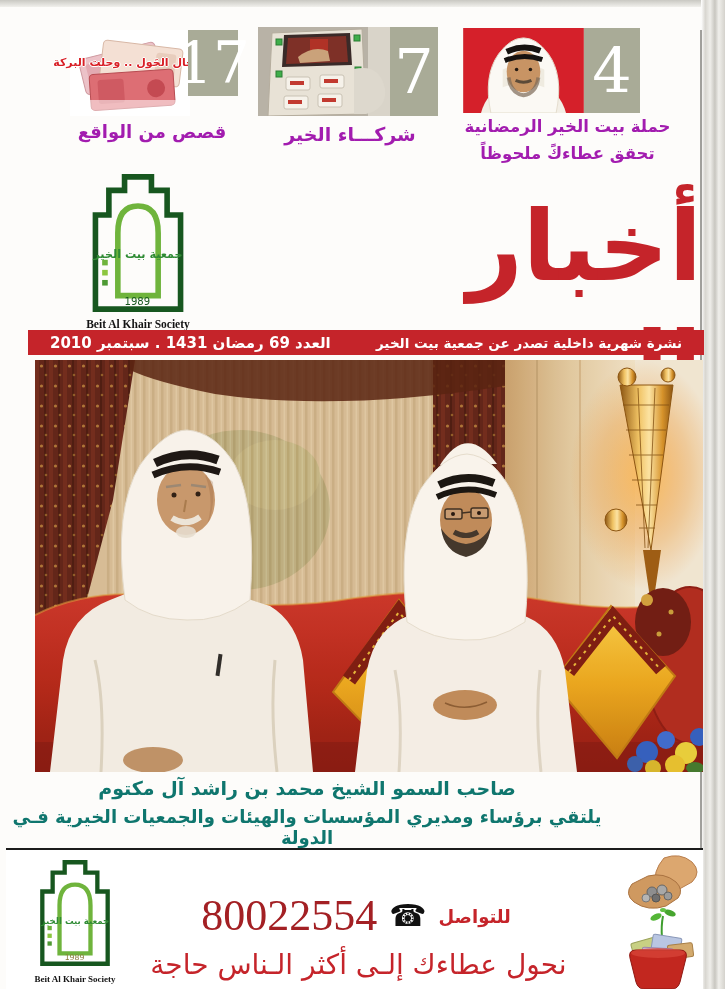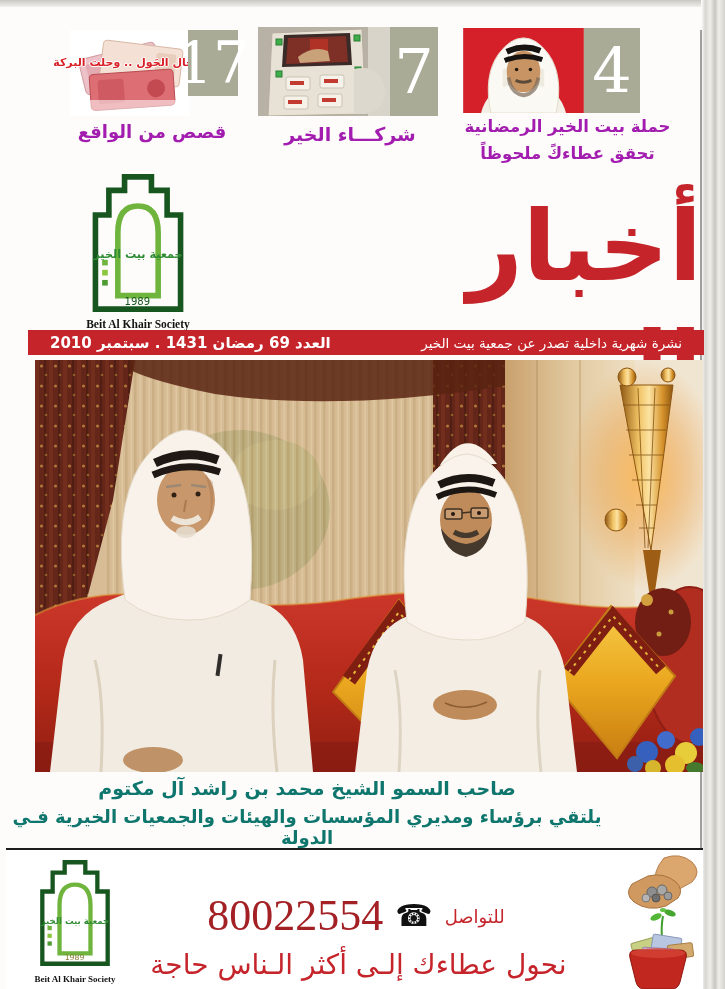--- a/index.html
+++ b/index.html
@@ -20,28 +20,28 @@
   .teaser-caption{color:#a21caf;font-weight:bold;text-align:center;direction:rtl;line-height:1.35;}
   .overlay-txt{color:#d81f26;font-weight:bold;font-size:11px;direction:rtl;white-space:nowrap;
     text-shadow:-1px 0 #fff,1px 0 #fff,0 -1px #fff,0 1px #fff;}
   
   .masthead{color:#c5242a;font-weight:bold;direction:rtl;text-align:right;
     font-size:97px;line-height:1.25;letter-spacing:-2px;}
   .issue-bar{background:#c5242a;color:#fff;display:flex;justify-content:space-between;align-items:center;
     padding:0 22px;box-sizing:border-box;}
   .issue-bar span{direction:rtl;white-space:nowrap;}
   .issue-left{font-size:15px;font-weight:bold;}
-  .issue-right{font-size:13.5px;font-weight:normal;text-align:center;}
+  .issue-right{font-size:13.5px;font-weight:bold;text-align:center;}
   
   .cover-cap{left:0;width:614px;text-align:center;color:#0f766e;font-weight:bold;direction:rtl;}
   
   .footer-box{background:#ffffff;border-top:2px solid #1c1c1c;}
   .verse{color:#5cb52e;font-weight:bold;font-size:25px;direction:rtl;text-align:center;}
   .contact-row{display:flex;align-items:center;justify-content:center;gap:12px;}
-  .contact-label{color:#c5242a;font-weight:normal;font-size:18px;direction:rtl;}
+  .contact-label{color:#c5242a;font-weight:bold;font-size:18px;direction:rtl;}
   .phone-glyph{font-size:30px;color:#111;line-height:1;}
   .phone-number{font-family:"Liberation Serif","DejaVu Serif",serif;font-size:44px;color:#a32024;line-height:1;}
   .slogan{color:#c5242a;font-weight:normal;font-size:28px;direction:rtl;text-align:center;letter-spacing:-1px;}
   .logo-en{font-family:"Liberation Serif","DejaVu Serif",serif;font-weight:bold;color:#141414;text-align:center;}
 </style>
 </head>
 <body>
 
 <div class="abs scan-top"></div>
 <div class="abs scan-right"></div>

